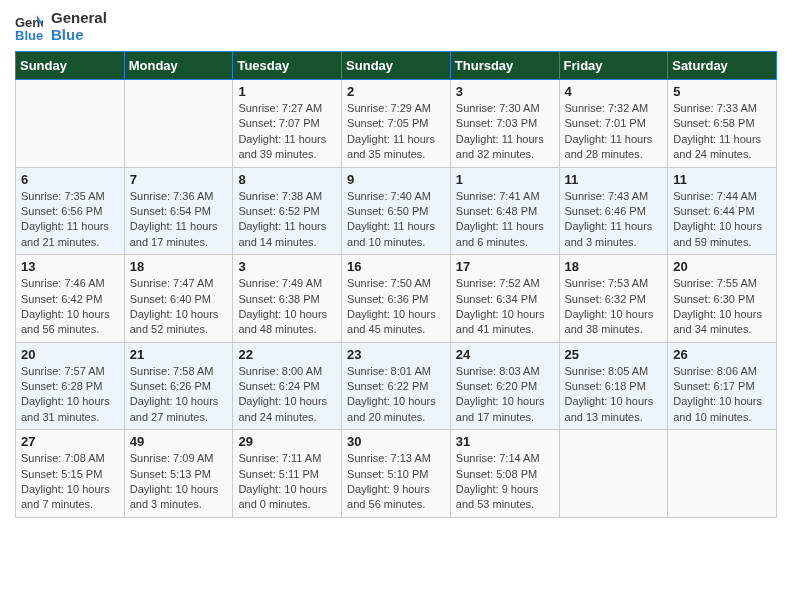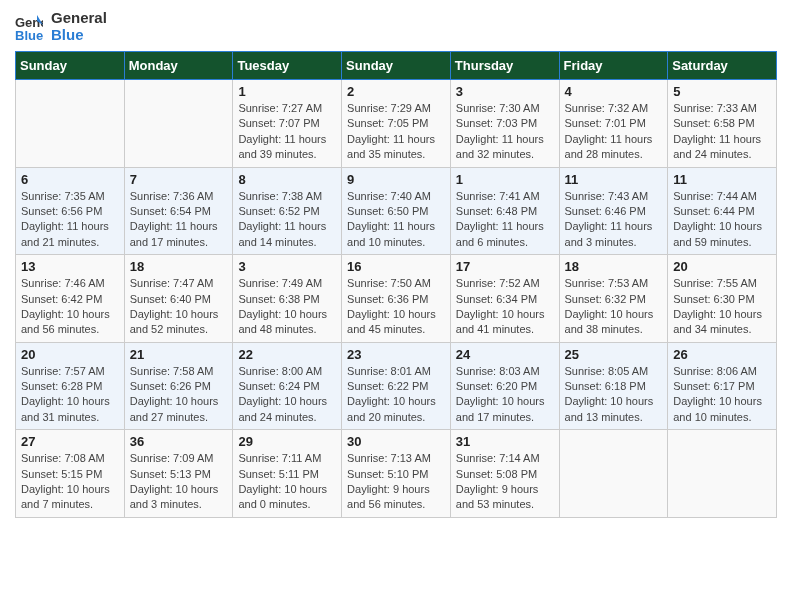--- a/index.html
+++ b/index.html
@@ -279,21 +279,21 @@
         </td>
       </tr>
       <tr>
         <td>
           <span class="day-num">27</span>
         <div class="day-info">
           Sunrise: 7:08 AM<br>Sunset: 5:15 PM<br>Daylight: 10 hours and 7 minutes.
         </div>
         </td>
         <td>
-          <span class="day-num">36</span>
+          <span class="day-num">49</span>
         <div class="day-info">
           Sunrise: 7:09 AM<br>Sunset: 5:13 PM<br>Daylight: 10 hours and 3 minutes.
         </div>
         </td>
         <td>
           <span class="day-num">29</span>
         <div class="day-info">
           Sunrise: 7:11 AM<br>Sunset: 5:11 PM<br>Daylight: 10 hours and 0 minutes.
         </div>
         </td>

